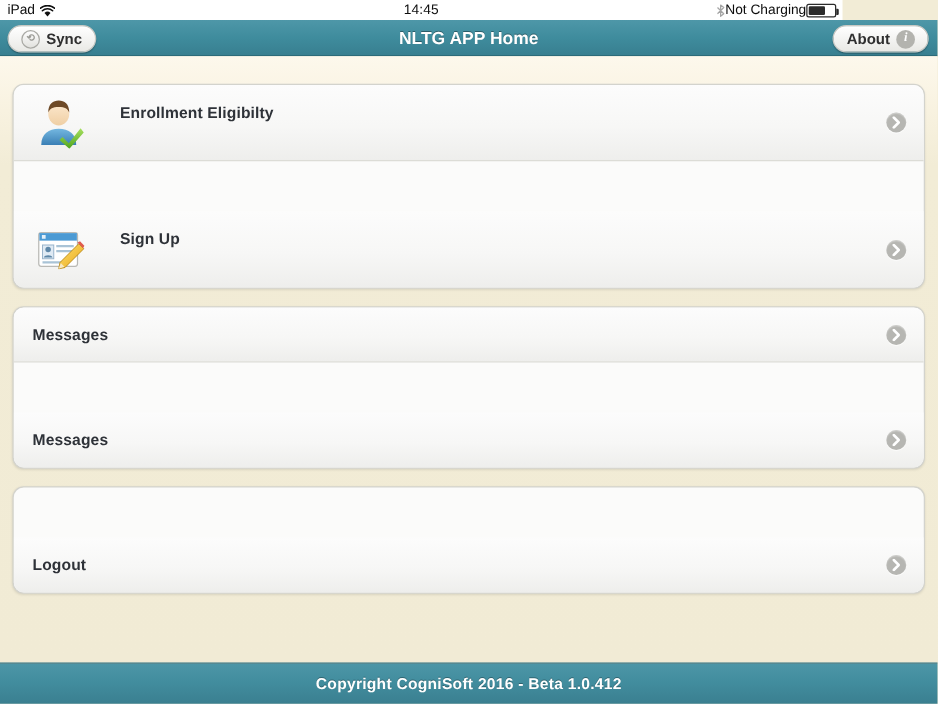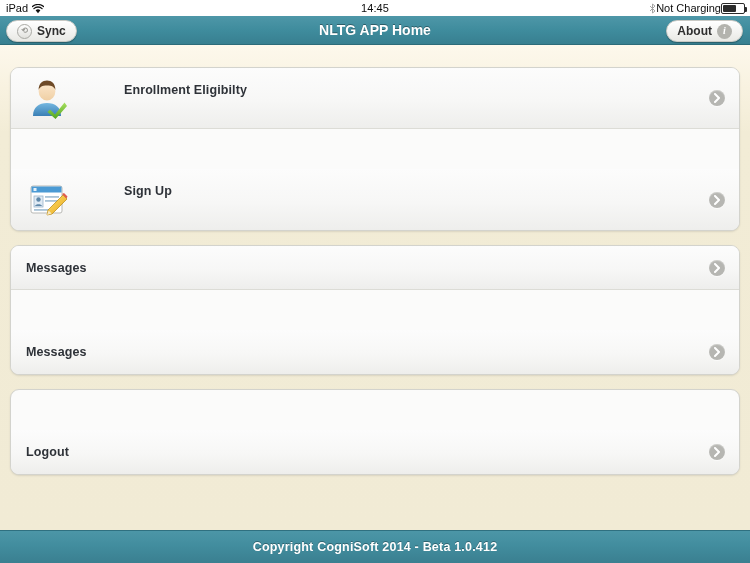--- a/index.html
+++ b/index.html
@@ -12,21 +12,21 @@
     overflow: hidden;
     font-family: "Liberation Sans", sans-serif;
     background: #f2ecd6;
     -webkit-font-smoothing: antialiased;
   }
 
   
   .status-bar {
     position: absolute;
     top: 0; left: 0;
-    width: 750px;
+    width: 674px;
     height: 16px;
     background: #ffffff;
     display: flex;
     align-items: center;
     font-size: 11px;
     color: #0d0d0d;
     box-sizing: border-box;
     padding: 0 6px;
   }
   .status-left {
@@ -190,21 +190,21 @@
     position: relative;
     display: flex;
     align-items: center;
     background: linear-gradient(to bottom, #fcfcfc 0%, #f7f7f6 55%, #eeeeec 100%);
     border-bottom: 1px solid #dcdcd6;
     box-sizing: border-box;
     cursor: pointer;
   }
   .cell:last-child { border-bottom: none; margin-top: 40px; }
 
-  .cell.tall  { height: 61px; gap: 28px; }
+  .cell.tall  { height: 61px; }
   .cell.short { height: 44px; }
 
   .cell-icon {
     width: 42px;
     height: 42px;
     margin-left: 15px;
     flex: 0 0 auto;
     position: relative;
   }
   .cell-label {
@@ -403,14 +403,14 @@
             <path d="M2 1 L6 5 L2 9" stroke="#ffffff" stroke-width="2" fill="none" stroke-linecap="round" stroke-linejoin="round"></path>
           </svg>
       </span>
     </div>
 
   </div>
 
 </div>
 
 <div class="footer">
-  <span class="footer-text">Copyright CogniSoft 2014 - Beta 1.0.412</span>
+  <span class="footer-text">Copyright CogniSoft 2016 - Beta 1.0.412</span>
 </div>
 
 </body></html>

